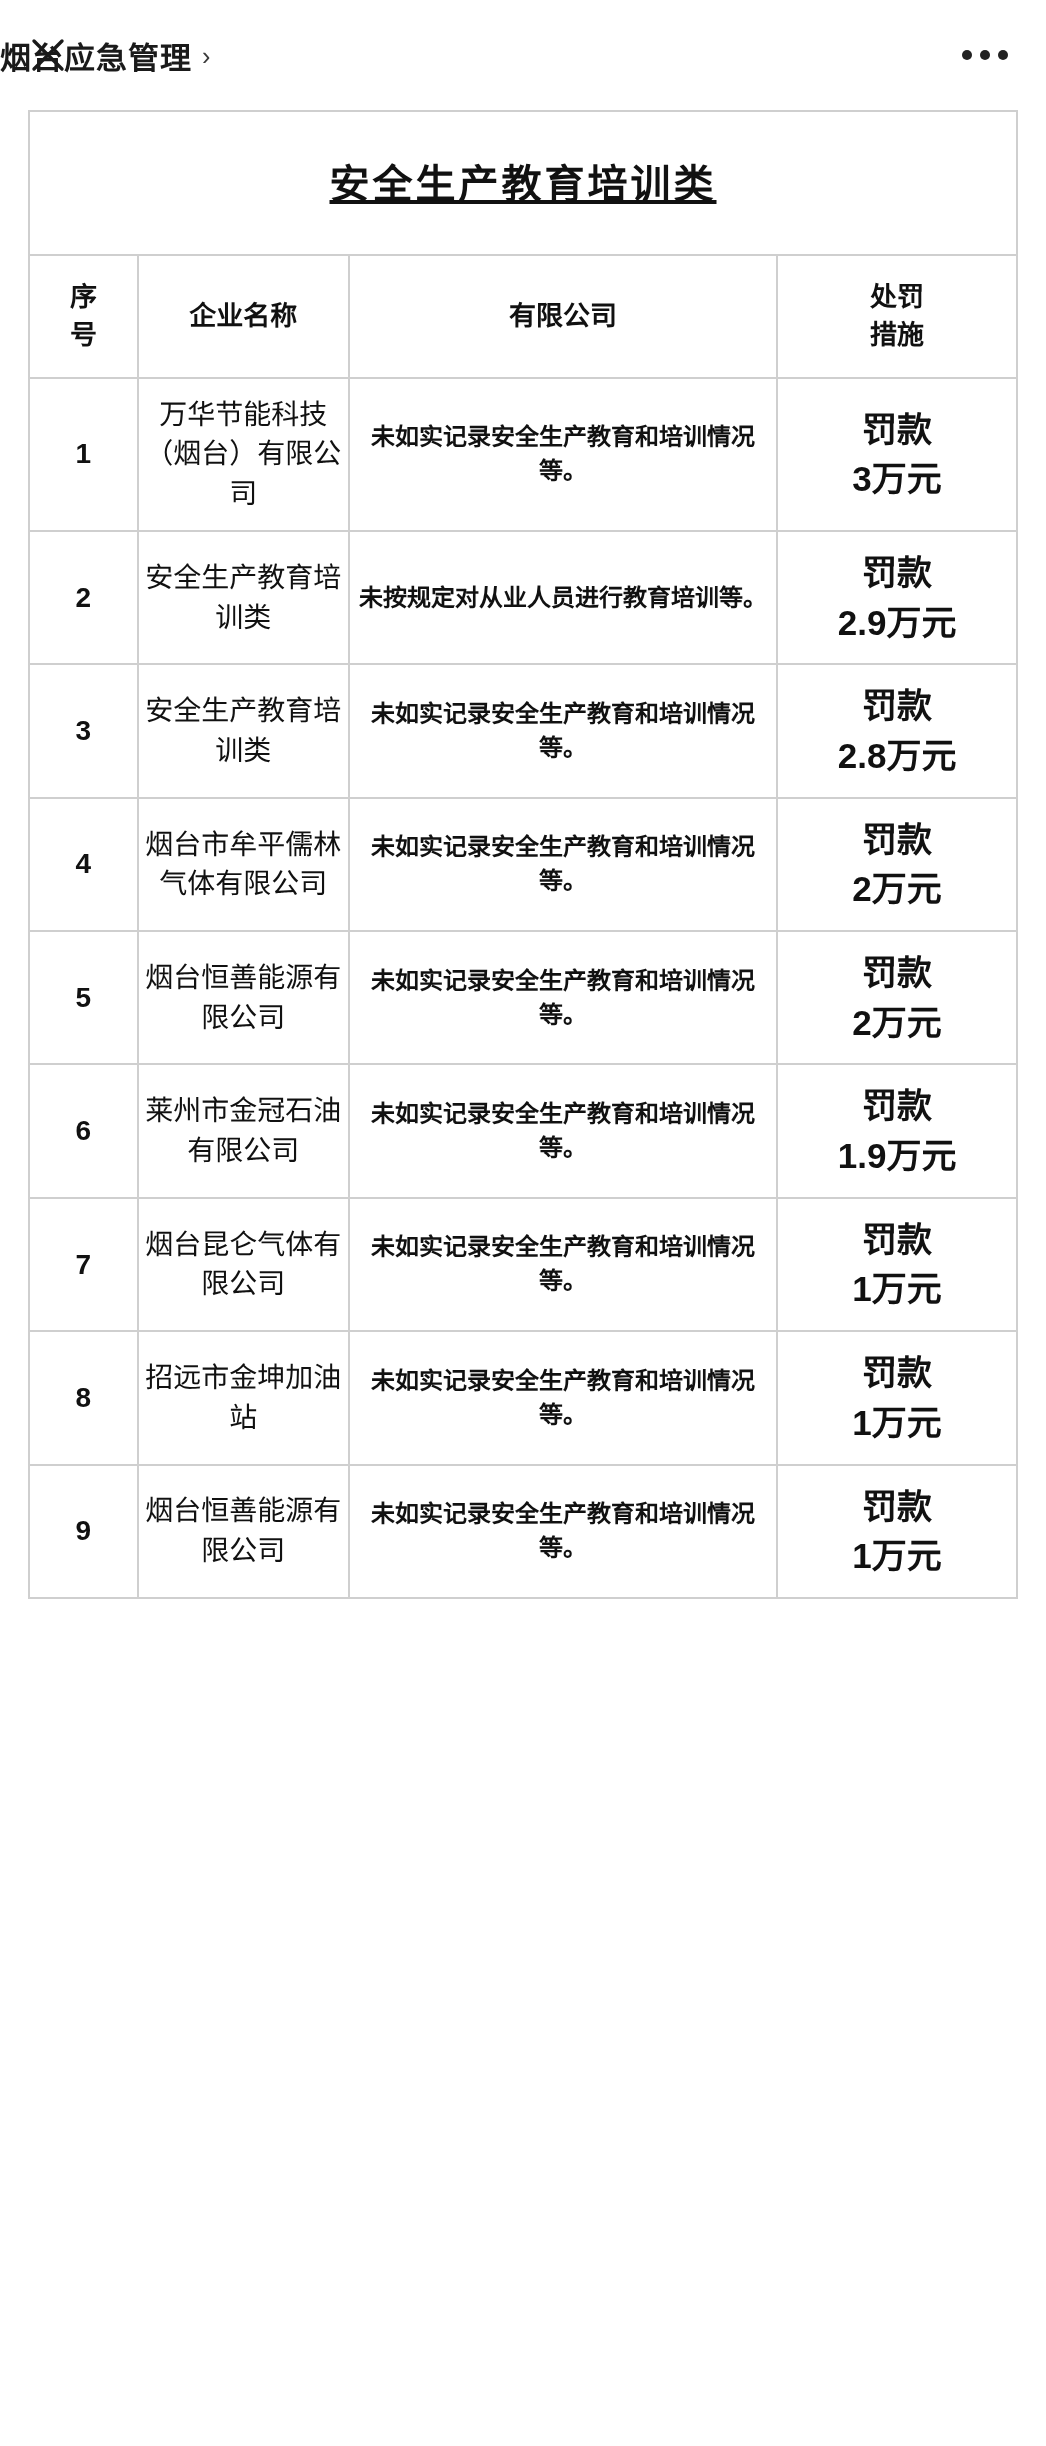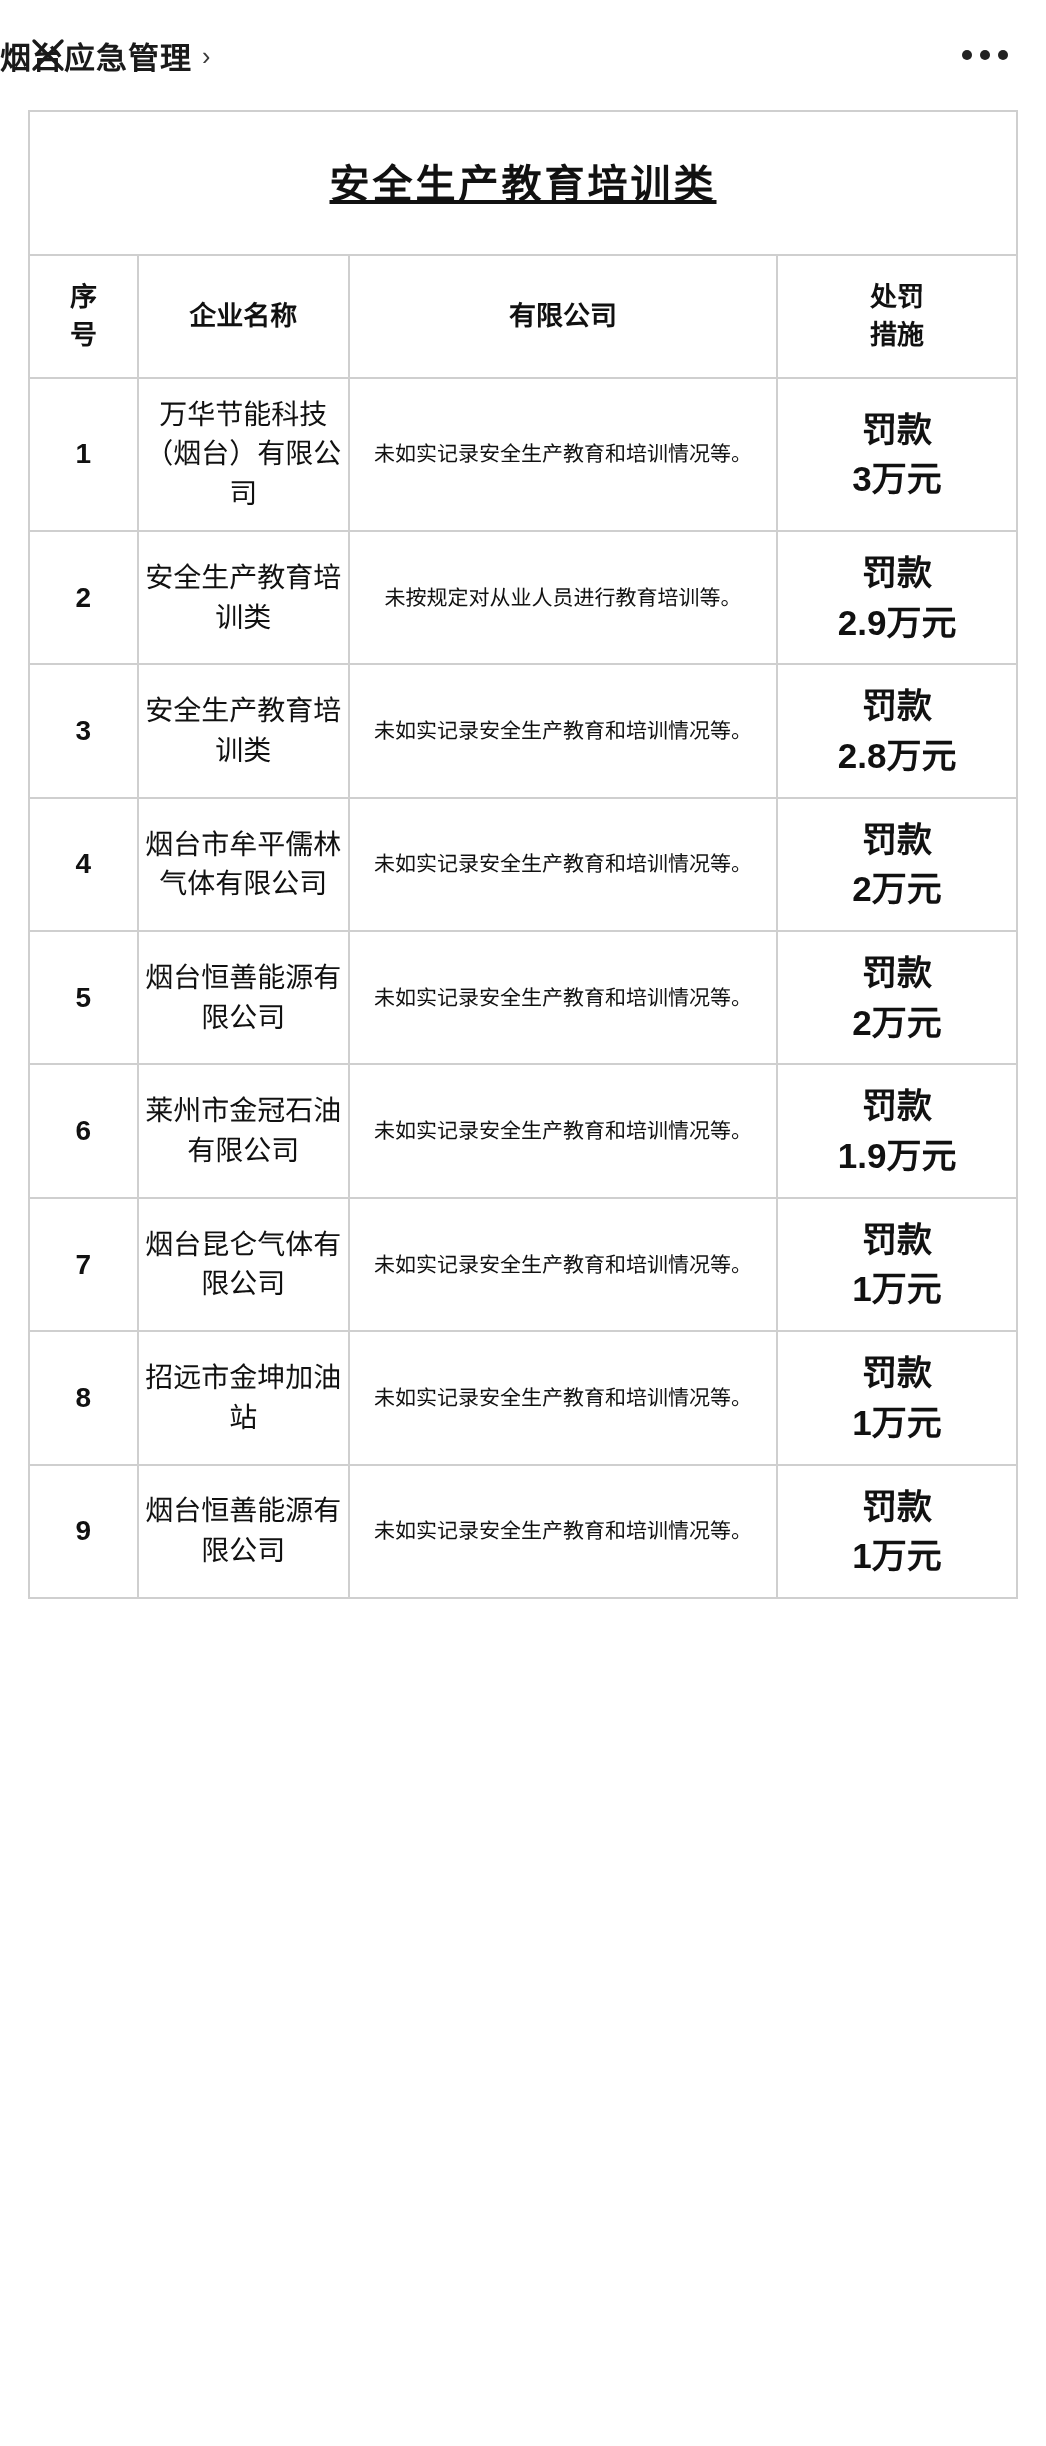--- a/index.html
+++ b/index.html
@@ -125,22 +125,22 @@
     font-weight: 700;
   }
   td.cell-name {
     font-size: 28px;
     font-weight: 400;
     padding-left: 12px;
     padding-right: 12px;
     line-height: 1.5;
   }
   td.cell-reason {
-    font-size: 21px;
-    font-weight: 400;
+    font-size: 24px;
+    font-weight: 700;
     padding-left: 10px;
     padding-right: 10px;
     line-height: 1.5;
   }
   td.cell-action {
     font-size: 35px;
     font-weight: 700;
     line-height: 1.5;
   }
   .two-line { display: block; }

